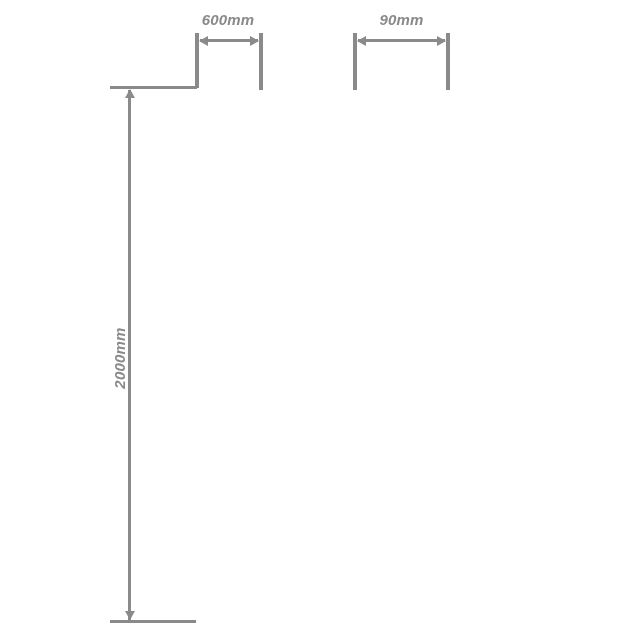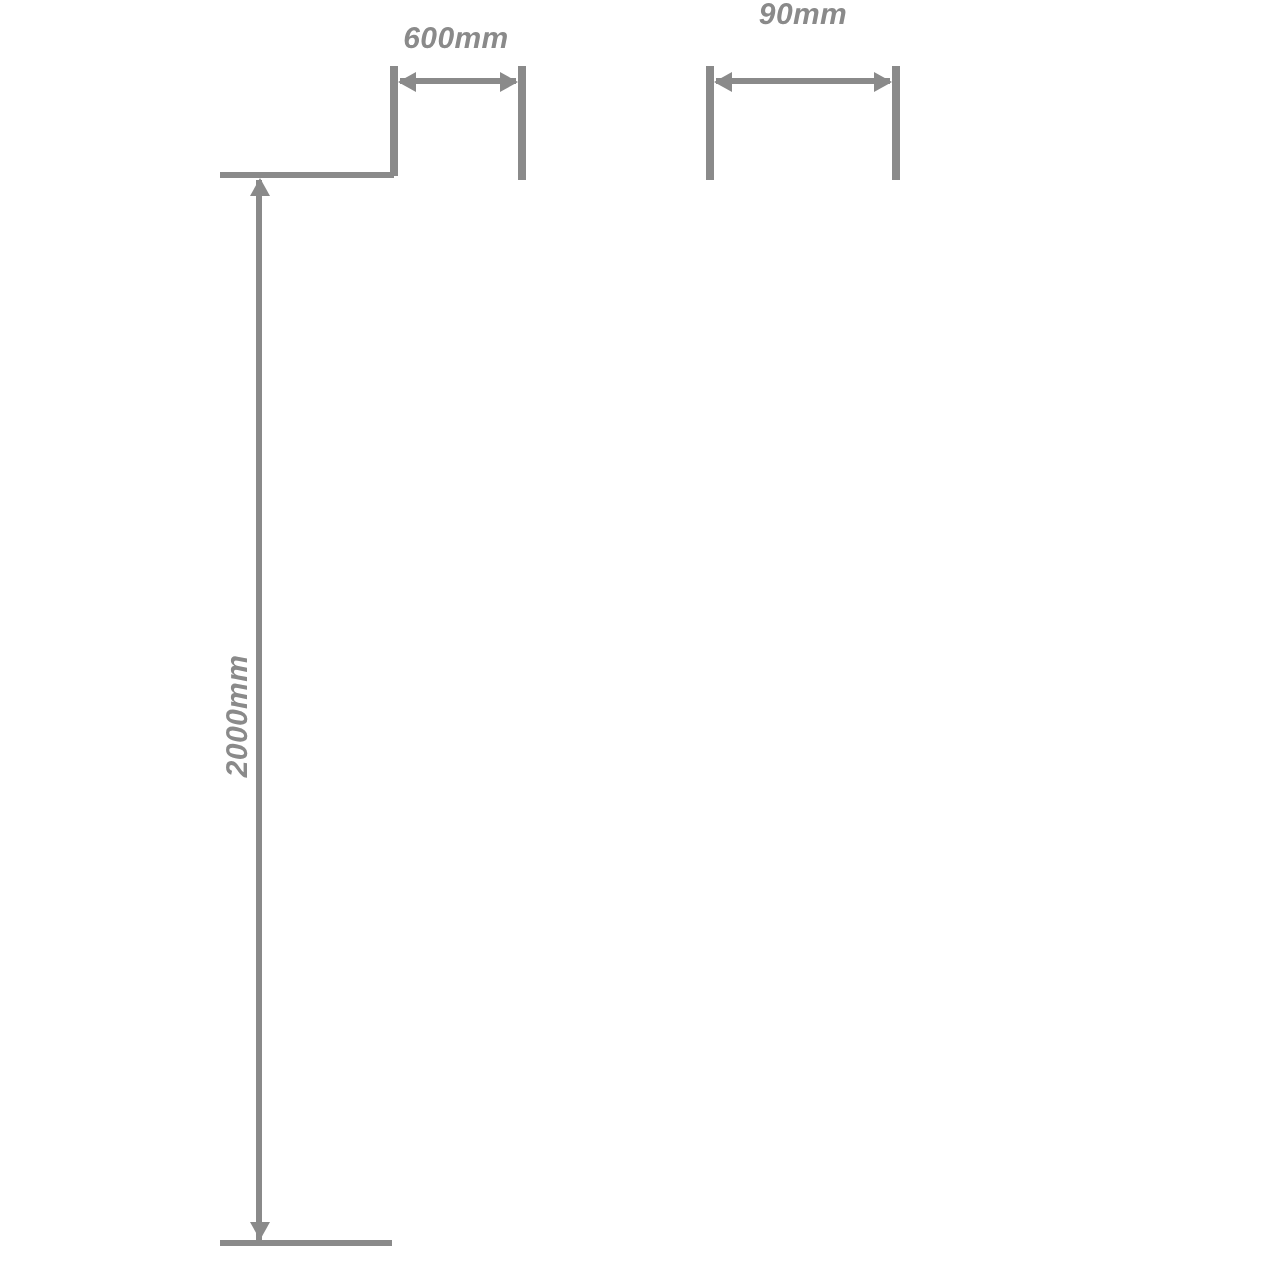--- a/index.html
+++ b/index.html
@@ -20,21 +20,21 @@
 
   
   .w-label   {left:192px;top:12px;width:72px;}
   .w-bar-l   {left:195px;top:33px;width:4px;height:55px;}
   .w-bar-r   {left:259px;top:33px;width:4px;height:57px;}
   .w-line    {left:200px;top:39px;width:58px;height:3px;}
   .w-arr-l   {left:199px;top:35.5px;}
   .w-arr-r   {left:250px;top:35.5px;}
 
   
-  .d-label   {left:355px;top:0;width:93px;}
+  .d-label   {left:355px;top:12px;width:93px;}
   .d-bar-l   {left:353px;top:33px;width:4px;height:57px;}
   .d-bar-r   {left:446px;top:33px;width:4px;height:57px;}
   .d-line    {left:358px;top:39px;width:87px;height:3px;}
   .d-arr-l   {left:357px;top:35.5px;}
   .d-arr-r   {left:437px;top:35.5px;}
 
   
   .h-ext-top {left:110px;top:86px;width:87px;height:3px;}
   .h-ext-bot {left:110px;top:620px;width:86px;height:3px;}
   .h-line    {left:128px;top:90px;width:3px;height:530px;}

